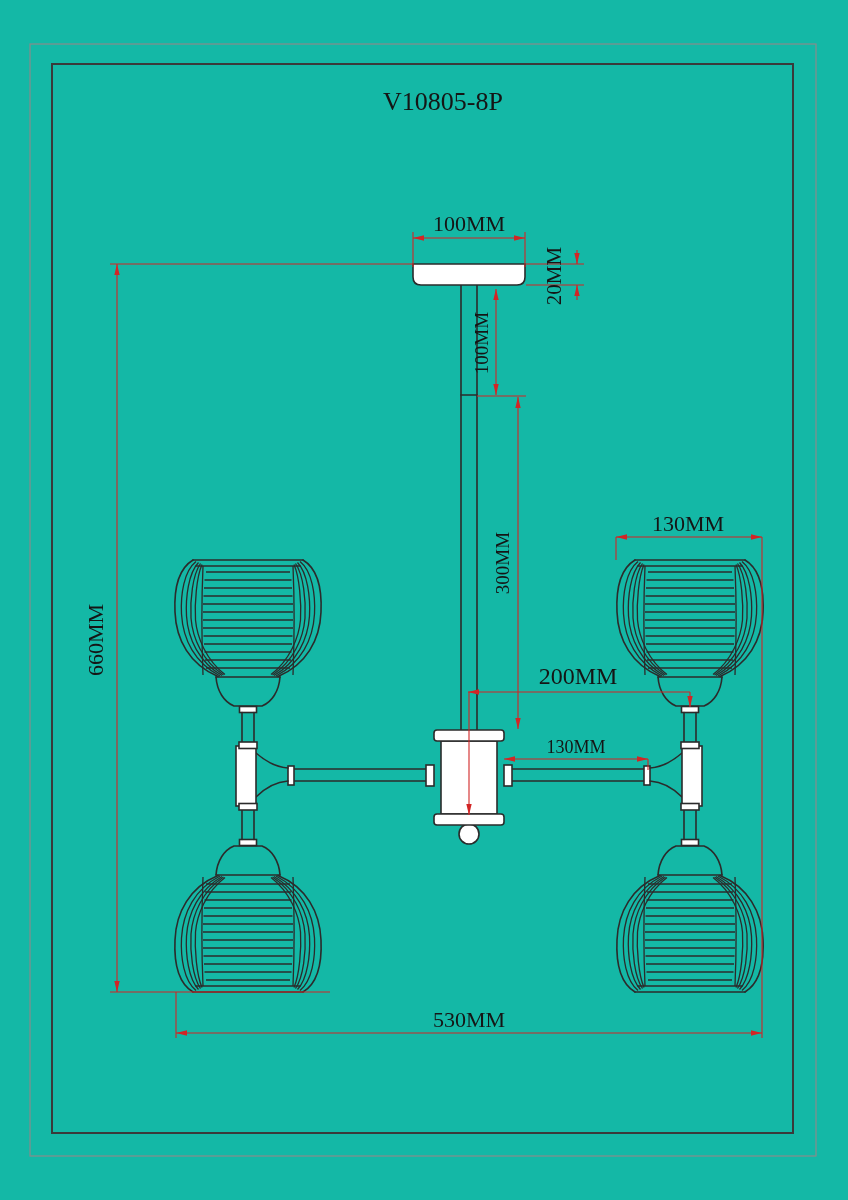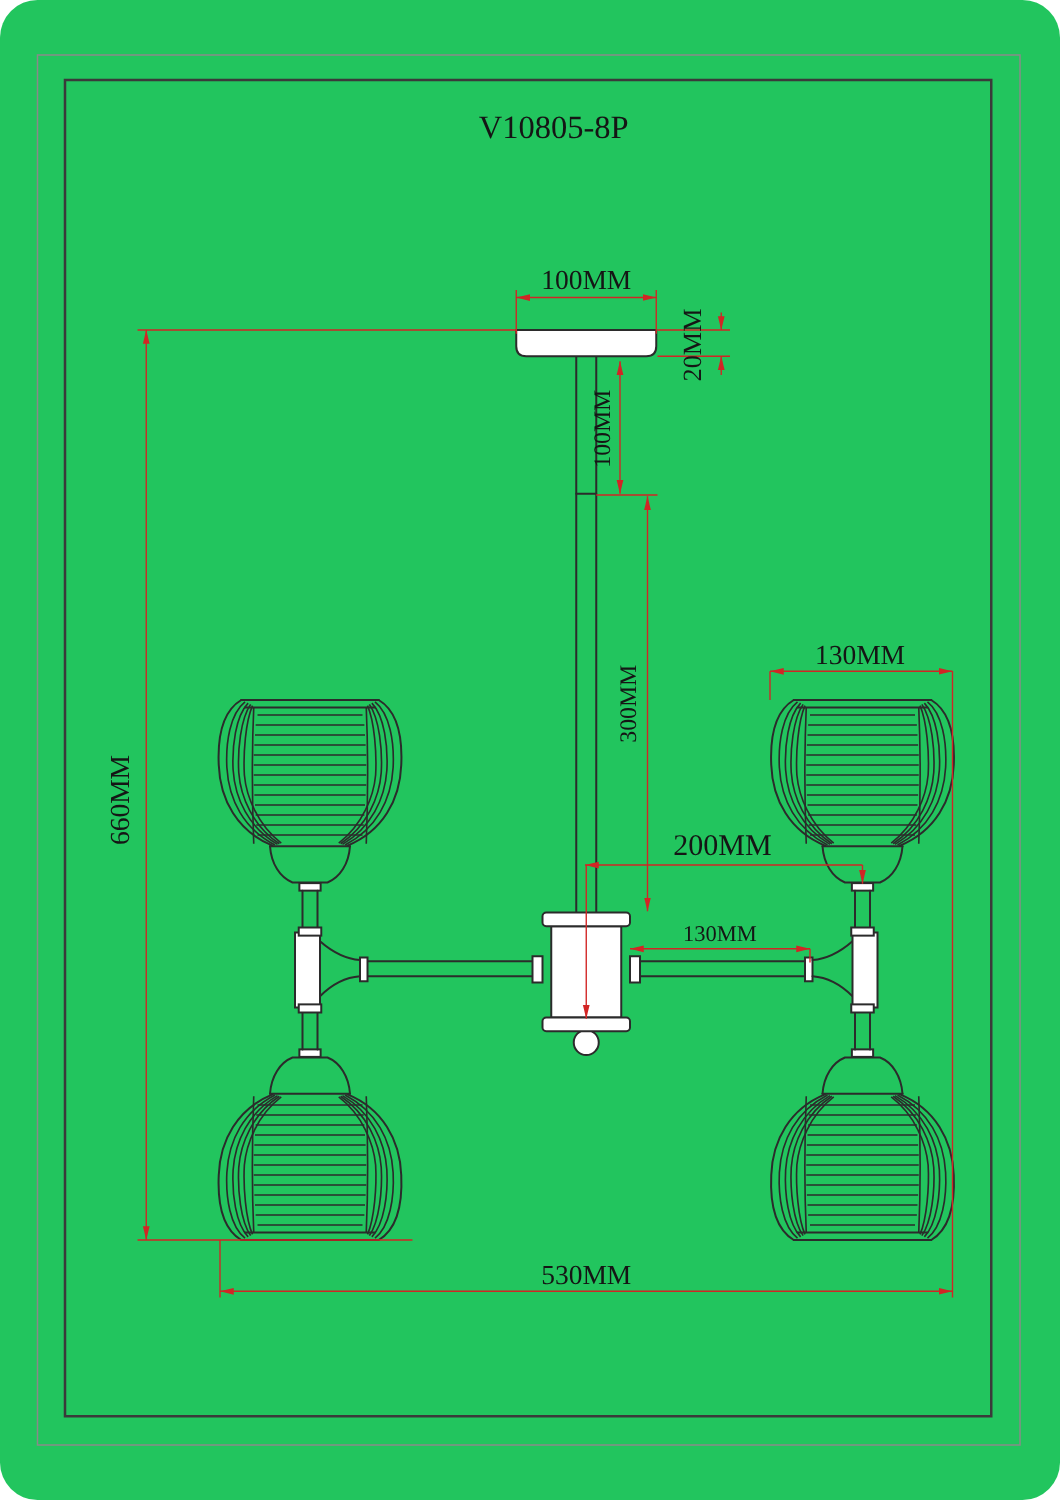--- a/index.html
+++ b/index.html
@@ -1,17 +1,17 @@
 <!DOCTYPE html>
 <html><head>
 <meta charset="utf-8">
 <style>
   html,body{margin:0;padding:0;background:#ffffff;}
-  .page{position:relative;width:848px;height:1200px;background:#22c55e;overflow:hidden;
-        font-family:"Liberation Serif", serif;border-radius:30px;}
+  .page{position:relative;width:848px;height:1200px;background:#14b8a6;overflow:hidden;
+        font-family:"Liberation Serif", serif;}
   svg{display:block;}
   .blk{stroke:#2b2b2b;stroke-width:1.6;fill:none;stroke-linecap:round;}
   .blkf{stroke:#2b2b2b;stroke-width:1.6;fill:#ffffff;}
   .rib{stroke:#2b2b2b;stroke-width:1.3;fill:none;}
   .dim{stroke:#d22525;stroke-width:1.1;fill:none;}
   .dtxt{fill:#151515;font-family:"Liberation Serif", serif;}
 </style>
 </head>
 <body>
 

